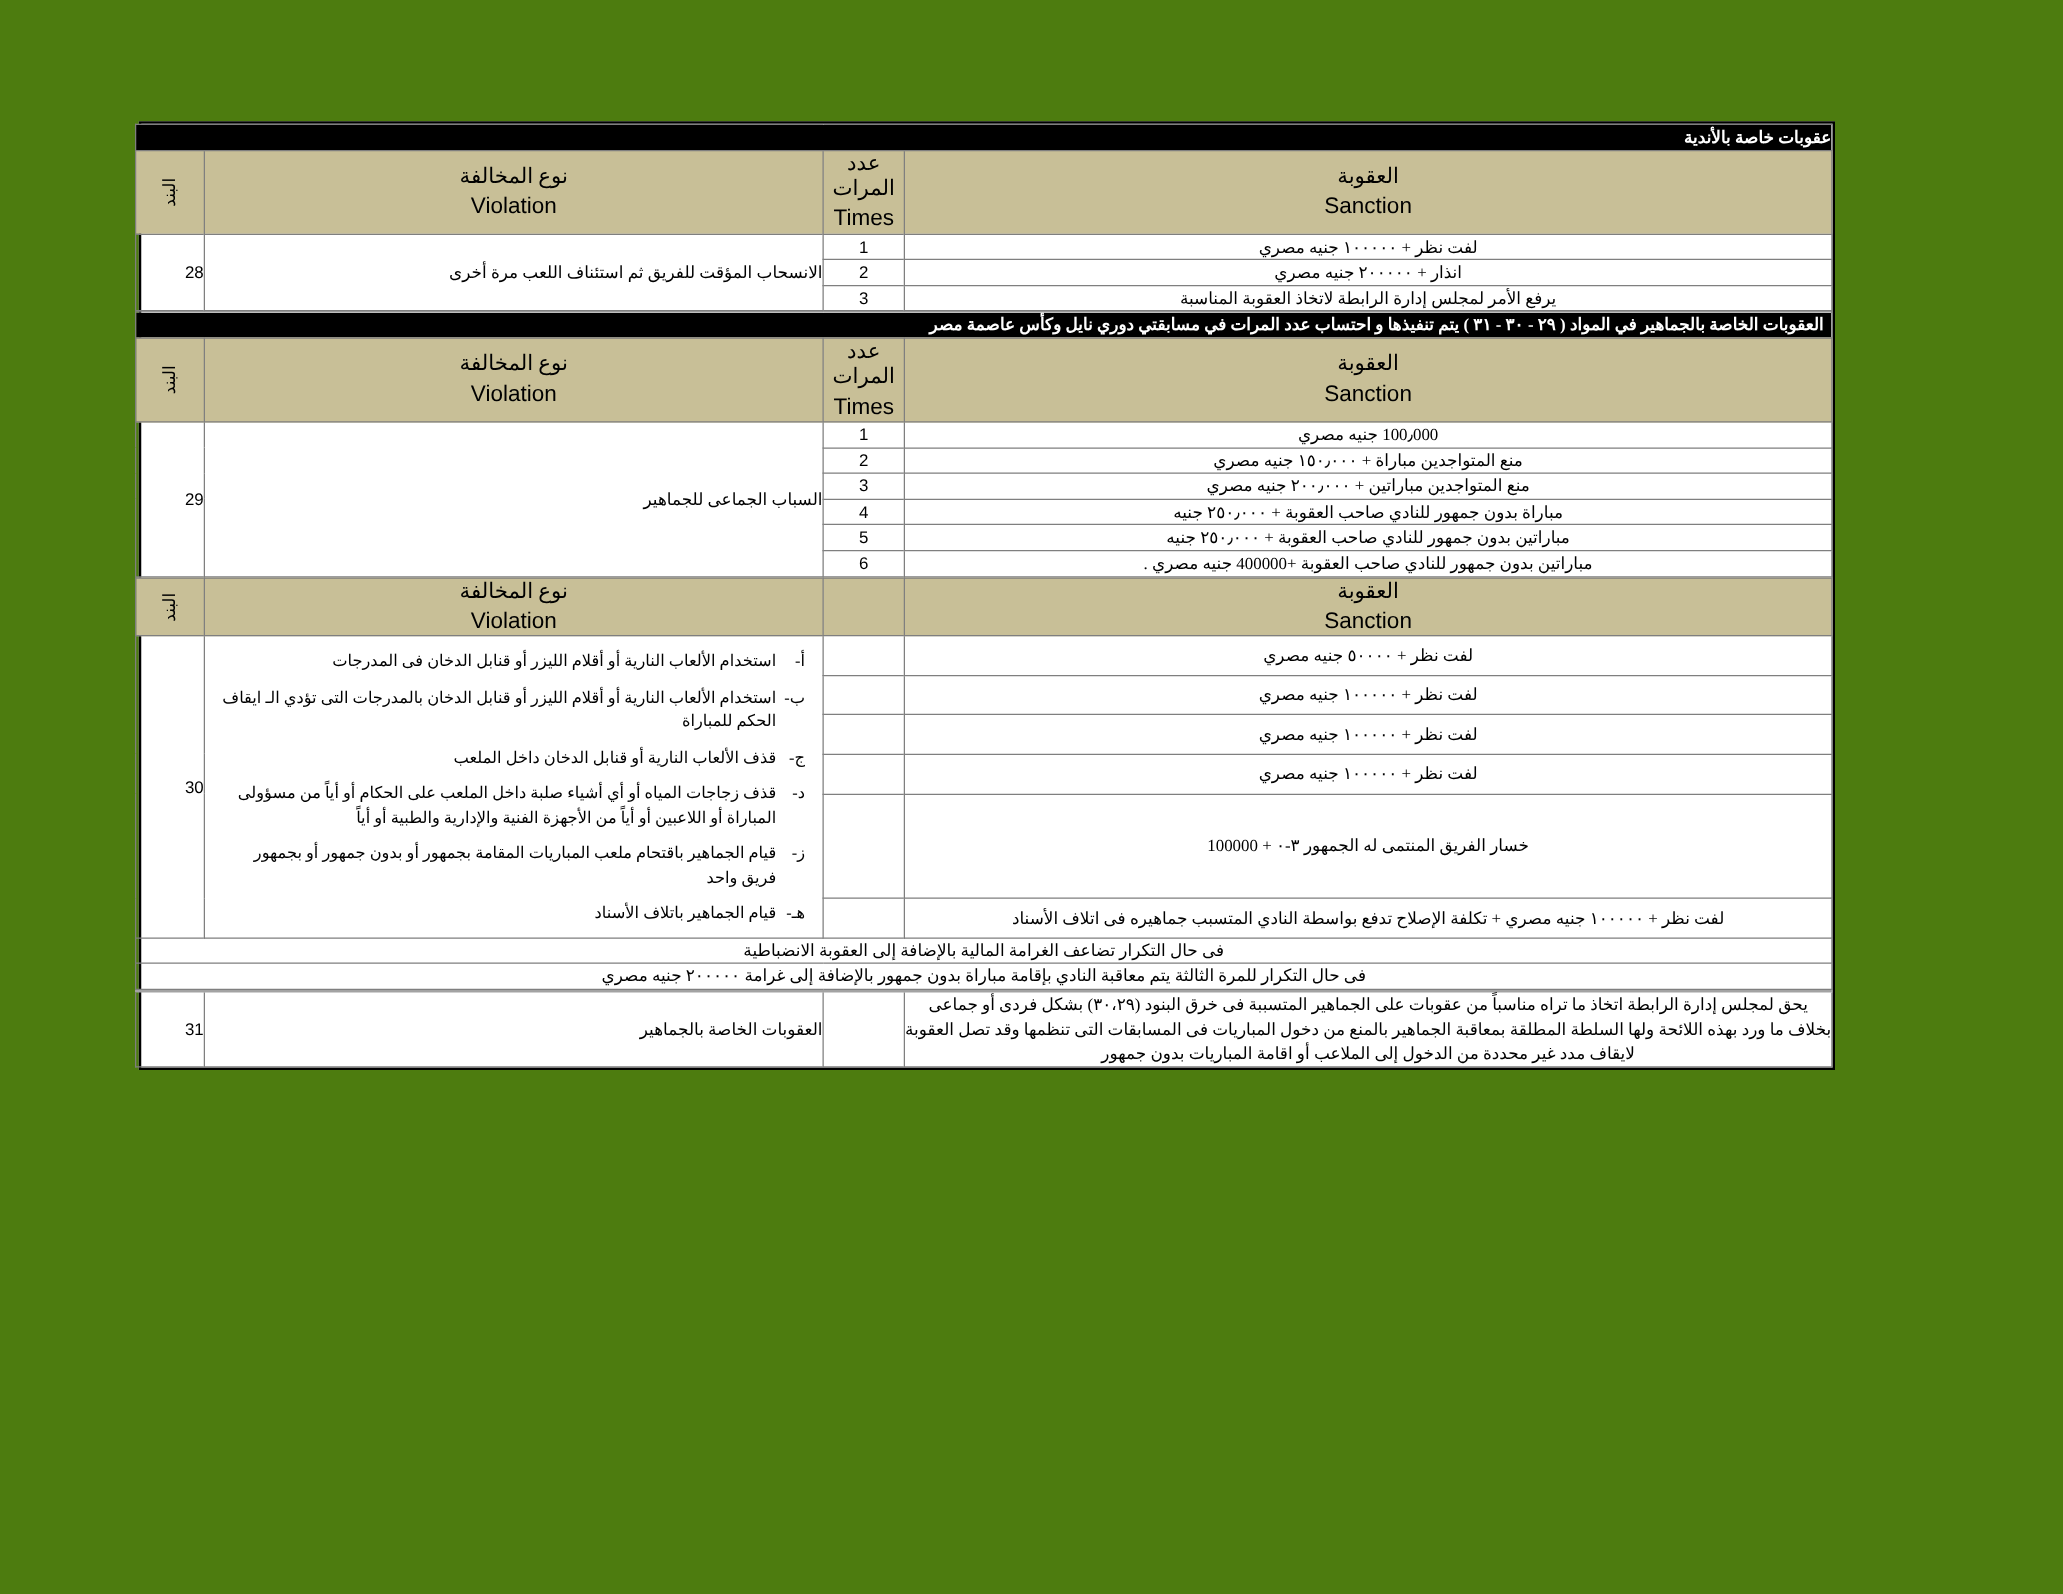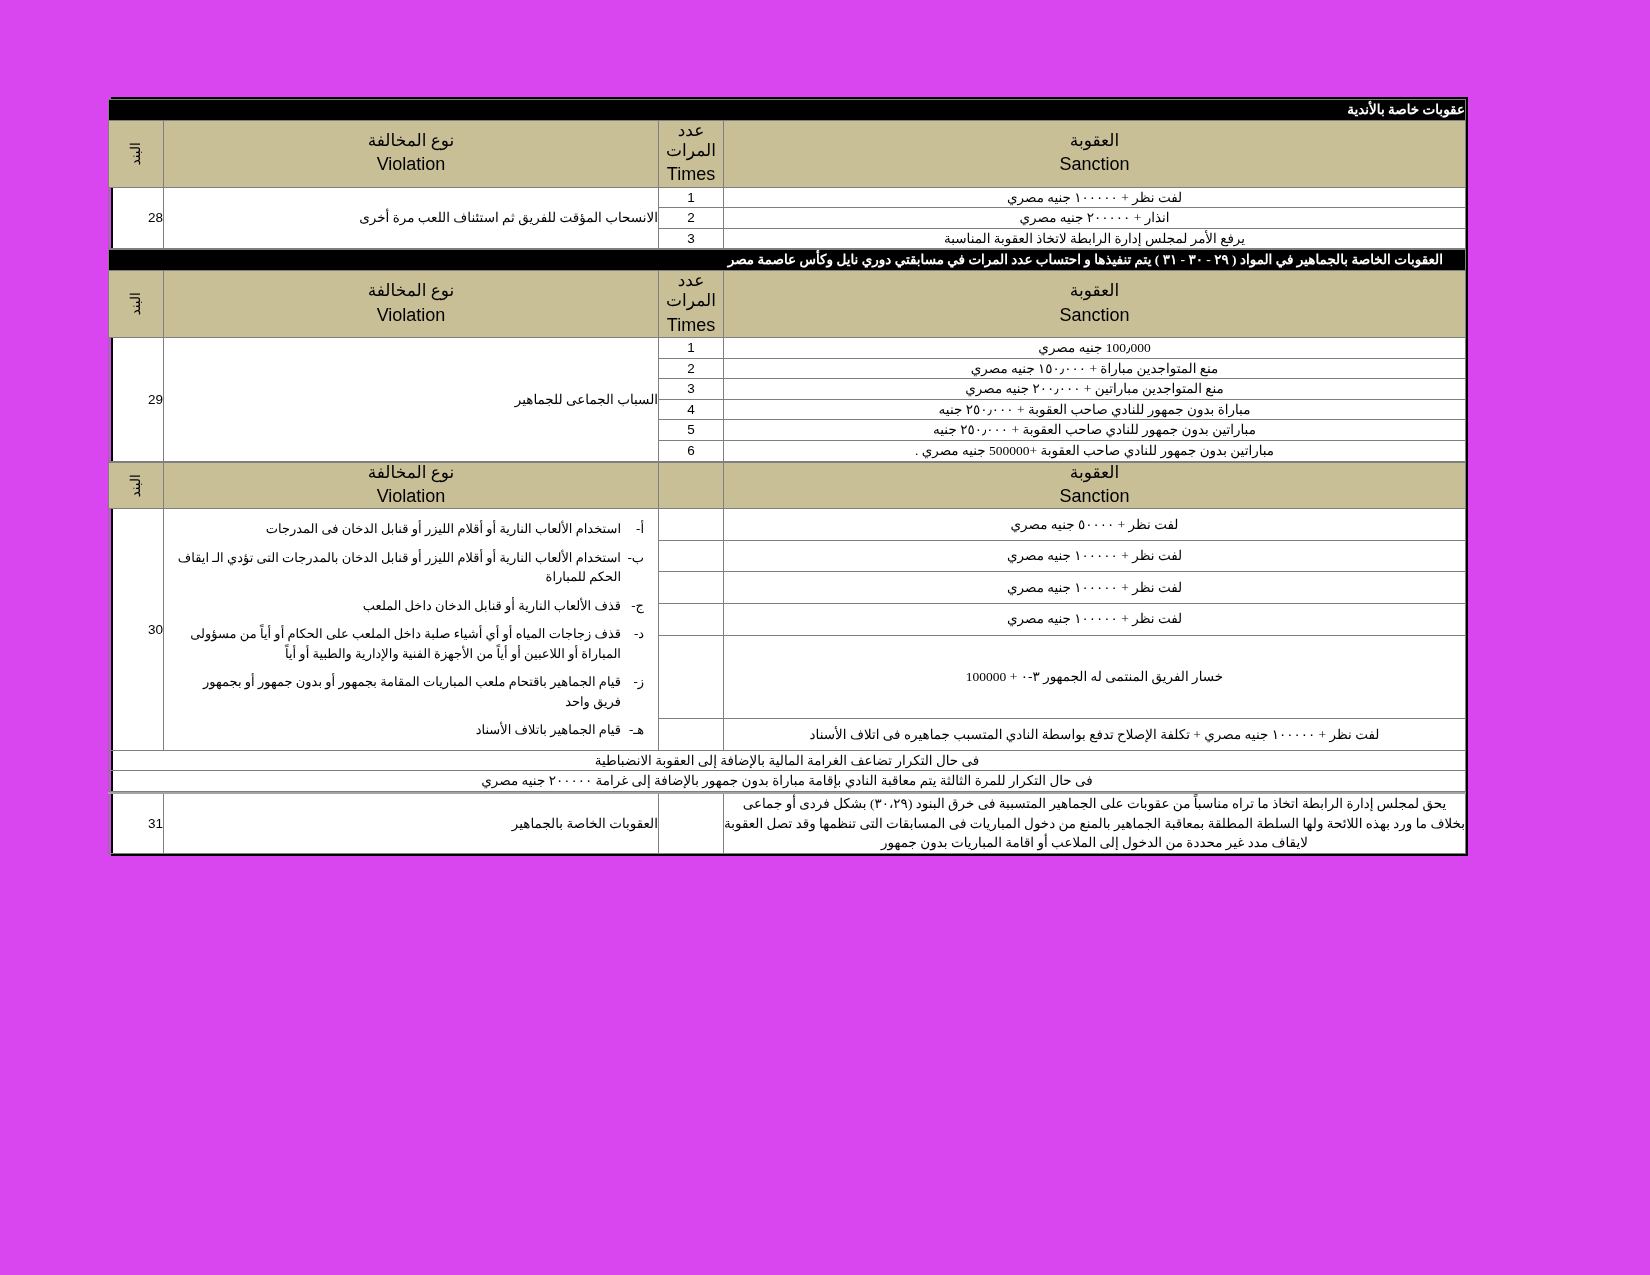--- a/index.html
+++ b/index.html
@@ -12,21 +12,21 @@
     width: 1650px;
     height: 1275px;
     font-family: "Liberation Serif", "DejaVu Serif", serif;
     color: #000000;
     overflow: hidden;
   }
   .page {
     position: relative;
     width: 1650px;
     height: 1275px;
-    background: #d946ef;
+    background: #4d7c0f;
   }
   .sheet {
     position: absolute;
     left: 111px;
     top: 97px;
     width: 1357px;
     border: 2px solid #000000;
     box-sizing: border-box;
     background: #ffffff;
   }
@@ -55,21 +55,21 @@
     font-weight: bold;
     font-size: 14px;
     text-align: right;
     padding: 7px 12px 9px 12px;
     border: 1px solid #000000;
     white-space: nowrap;
     overflow: hidden;
   }
   .band.center-ish {
     text-align: right;
-    padding-right: 22px;
+    padding-right: 6px;
   }
   .hdr {
     background: #c8bf97;
     text-align: center;
     font-weight: normal;
     padding: 6px 4px 8px 4px;
     border-bottom: 2px solid #000000;
   }
   .hdr .ar {
     display: block;
@@ -253,21 +253,21 @@
         </tr>
         <tr>
           <td class="cell-sanc">مباراة بدون جمهور للنادي صاحب العقوبة + ٢٥٠٫٠٠٠ جنيه</td>
           <td class="cell-times">4</td>
         </tr>
         <tr>
           <td class="cell-sanc">مباراتين بدون جمهور للنادي صاحب العقوبة + ٢٥٠٫٠٠٠ جنيه</td>
           <td class="cell-times">5</td>
         </tr>
         <tr>
-          <td class="cell-sanc">مباراتين بدون جمهور  للنادي صاحب العقوبة +500000 جنيه مصري .</td>
+          <td class="cell-sanc">مباراتين بدون جمهور  للنادي صاحب العقوبة +400000 جنيه مصري .</td>
           <td class="cell-times">6</td>
         </tr>
       </tbody>
     </table>
 
     <table class="tbl">
       <colgroup>
         <col class="c-sanc">
           <col class="c-times">
           <col class="c-viol">

